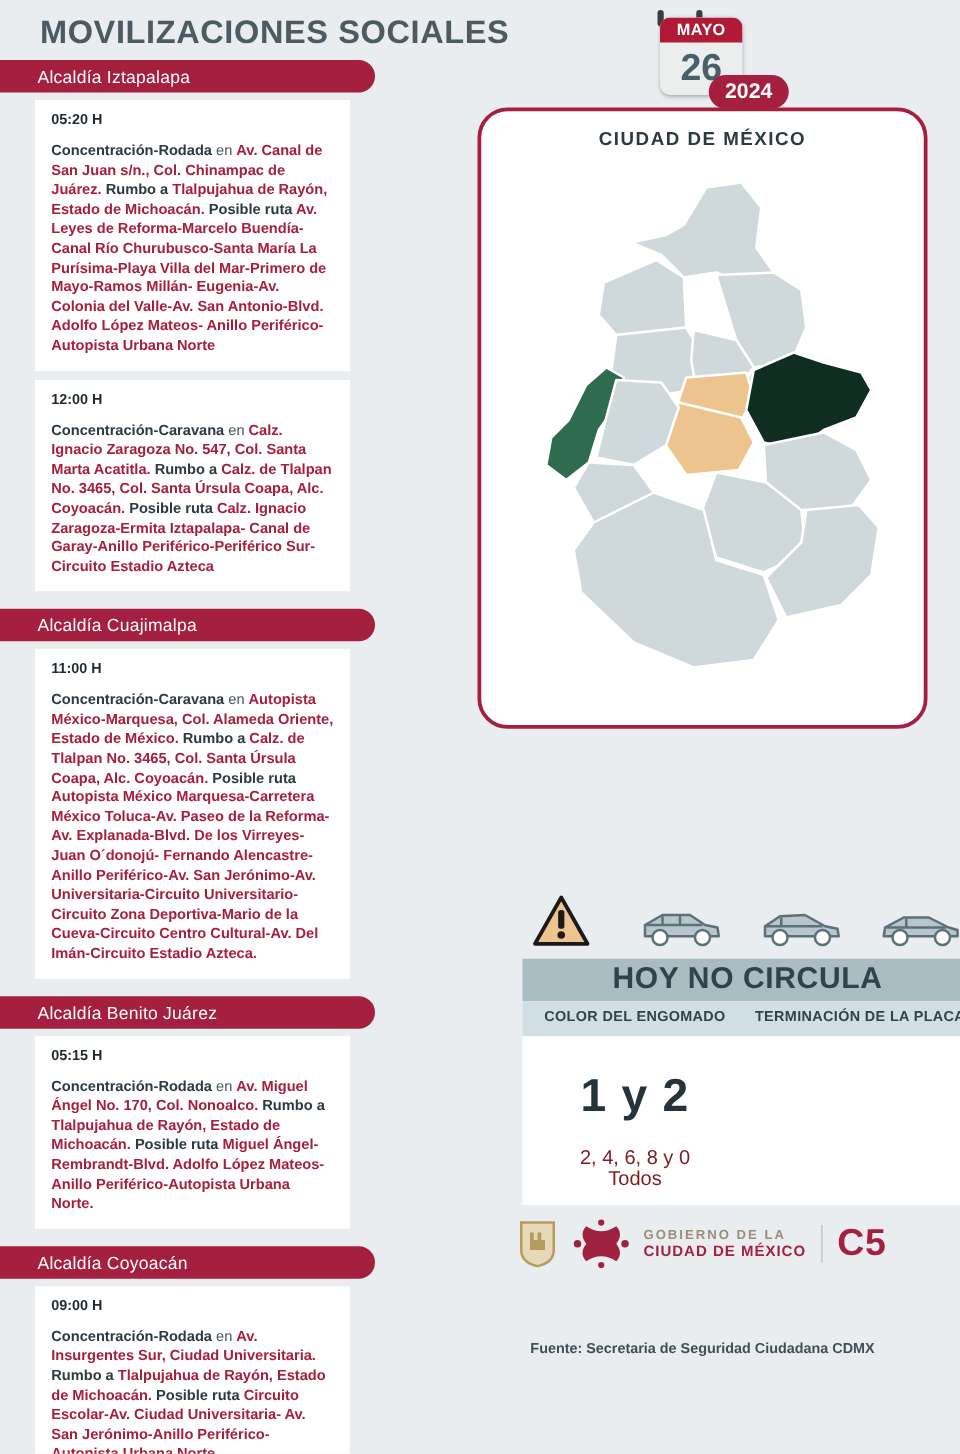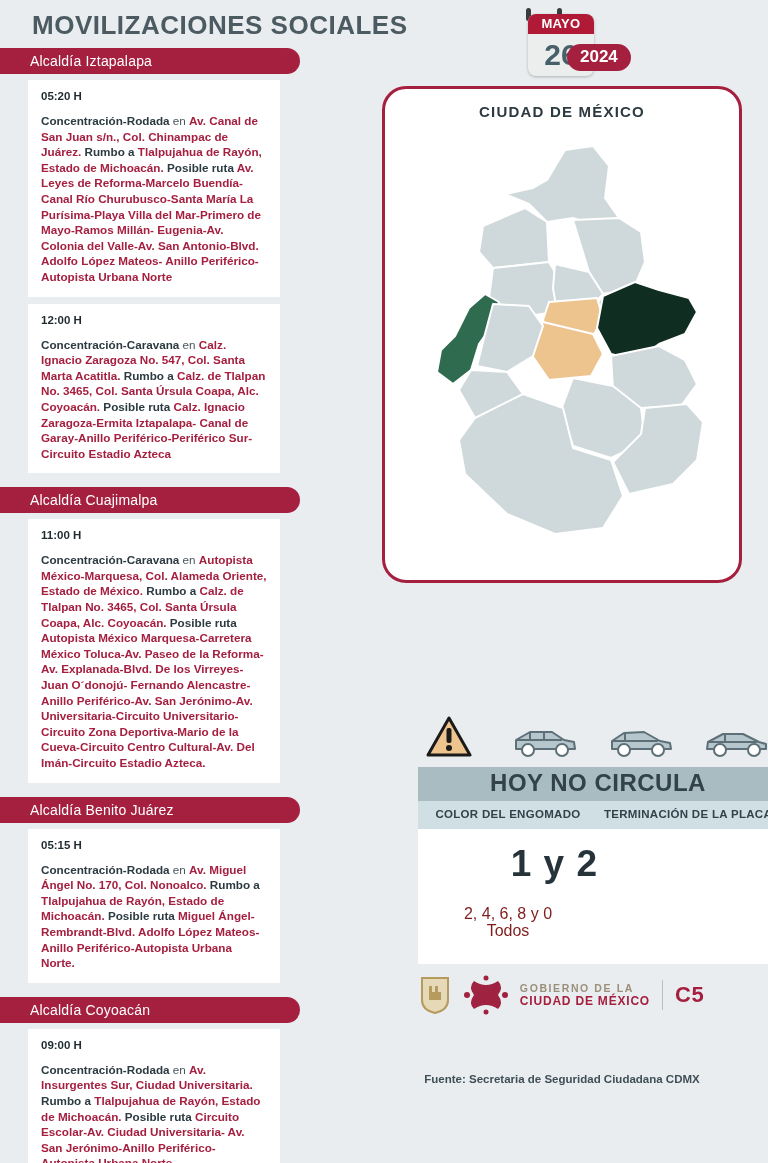--- a/index.html
+++ b/index.html
@@ -31,21 +31,21 @@
   .cal-month {
     height: 20px; background: #b01a36; color: #fff;
     font-size: 13px; font-weight: bold; text-align: center; line-height: 20px;
     letter-spacing: .3px;
   }
   .cal-day {
     height: 42px; line-height: 42px; text-align: center;
     font-size: 30px; font-weight: bold; color: #47616a;
   }
   .cal-year {
-    position: absolute; left: 55px; top: 36px;
+    position: absolute; left: 55px; top: 52px;
     background: #a51f3f; color: #fff; border-radius: 14px;
     padding: 3px 13px 4px; font-size: 17px; font-weight: bold;
   }
 
   
   .left-col { position: absolute; left: 0; top: 48px; width: 360px; }
   .pill {
     position: relative; height: 26px; width: 300px;
     background: #a51f3f; border-radius: 0 14px 14px 0;
     color: #fff; font-size: 14px; line-height: 26px;
@@ -93,31 +93,31 @@
   }
   .hnc-body { background: #fff; display: flex; min-height: 135px; }
   .hnc-left { width: 50%; }
   .hnc-right { width: 50%; text-align: center; }
   .color-box {
     background: #7f8b8f; color: #fff; height: 72px; line-height: 72px;
     text-align: center; font-size: 25px; font-weight: bold; letter-spacing: 1px;
   }
   .holos { padding: 10px 16px 8px 0; text-align: right; }
   .holos div { font-size: 11.8px; color: #33424a; line-height: 21px; }
-  .plates { font-size: 37px; font-weight: bold; color: #26333a; padding-top: 14px; letter-spacing: 1px; text-align: right; }
+  .plates { font-size: 37px; font-weight: bold; color: #26333a; padding-top: 27px; letter-spacing: 1px; }
   .plate-note { font-size: 16px; color: #7f1d1d; line-height: 17px; padding-top: 20px; }
 
   
   .footer { position: absolute; left: 382px; top: 965px; width: 360px; }
   .gov-row { display: flex; align-items: center; justify-content: center; height: 60px; }
   .gov-text { margin-left: 8px; line-height: 13px; }
   .gov-text .l1 { font-size: 10.5px; color: #9b8f7a; letter-spacing: 1.6px; font-weight: bold; }
   .gov-text .l2 { font-size: 12px; color: #a51f3f; letter-spacing: .8px; font-weight: bold; }
   .gov-div { width: 1px; height: 30px; background: #b9bfc2; margin: 0 12px; }
-  .c5 { font-size: 22px; font-weight: bold; color: #a51f3f; letter-spacing: .5px; }
+  .c5 { font-size: 30px; font-weight: bold; color: #a51f3f; letter-spacing: .5px; }
   .source {
     text-align: center; margin-top: 48px;
     font-size: 11.5px; font-weight: bold; color: #3f4f57;
   }
 </style>
 </head>
 <body>
 
 <div class="page">
 

